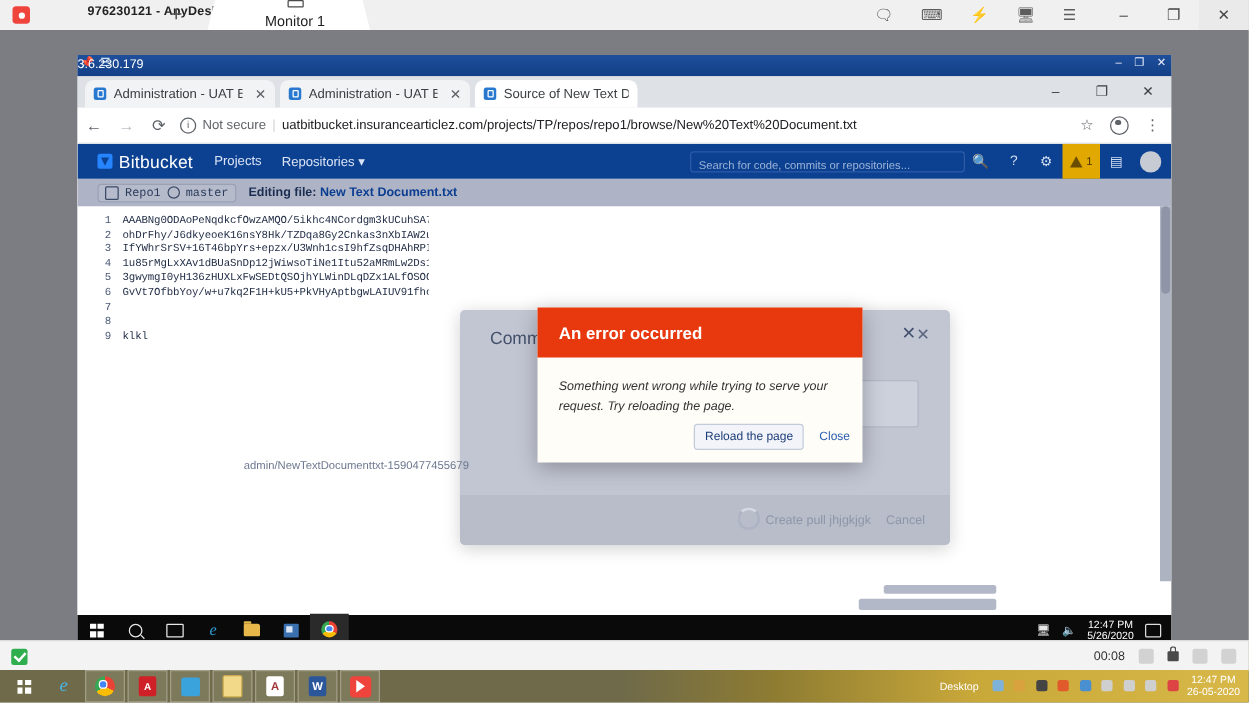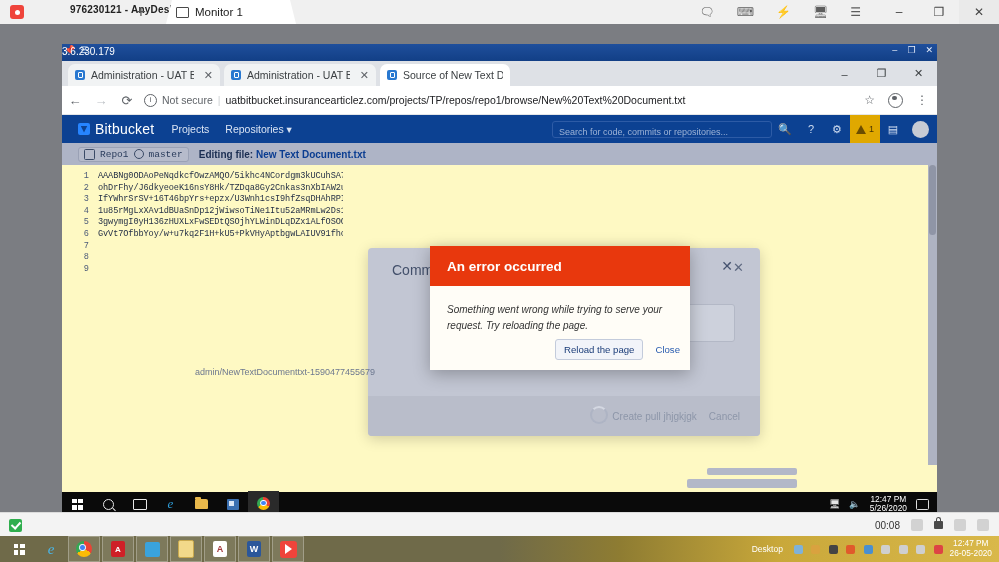--- a/index.html
+++ b/index.html
@@ -14,21 +14,21 @@
   
   .anydesk{position:absolute;left:0;top:0;width:999px;height:536px;background:#f2f2f2;}
   .ad-titlebar{position:relative;height:24px;background:#f0f0f0;border-bottom:1px solid #dcdcdc;}
   .ad-logo{position:absolute;left:10px;top:5px;width:14px;height:14px;border-radius:3px;background:#ef443b;
            display:flex;align-items:center;justify-content:center;}
   .ad-logo:after{content:"";width:5px;height:5px;border-radius:50%;background:#fff;}
   .ad-title{position:absolute;left:30px;top:4px;font-size:10px;font-weight:bold;color:#222;letter-spacing:.2px;margin-left:40px;}
   .ad-plus{position:absolute;left:136px;top:2px;font-size:17px;color:#555;line-height:20px;}
   .ad-tab{position:absolute;left:166px;top:0px;width:130px;height:24px;background:#fff;
           display:flex;align-items:center;gap:6px;padding-left:10px;box-sizing:border-box;
-          clip-path:polygon(6px 0,124px 0,130px 24px,0 24px);}
+          clip-path:polygon(6px 0,124px 0,130px 24px,0 24px);flex-direction:column;}
   .ad-tab .mon{width:11px;height:9px;border:1.4px solid #4a4a4a;border-radius:1px;}
   .ad-tab span{font-size:11.5px;color:#222;}
   .ad-tools{position:absolute;right:138px;top:0;height:24px;display:flex;align-items:center;gap:22px;}
   .ad-tools .ic{color:#5d5d5d;font-size:12px;line-height:1;}
   .ad-win{position:absolute;right:0;top:0;height:24px;display:flex;align-items:center;}
   .ad-win div{width:40px;height:24px;display:flex;align-items:center;justify-content:center;font-size:12px;color:#444;}
   .ad-win div:last-child{background:#eaeaea;}
 
   
   .remote{position:absolute;left:0;top:24px;width:999px;height:488px;background:#7b7d82;}
@@ -60,21 +60,21 @@
   .omnibox .info{display:inline-flex;align-items:center;justify-content:center;width:11px;height:11px;
                  border:1.2px solid #5f6368;border-radius:50%;font-size:8px;color:#5f6368;line-height:1;}
   .omnibox .ns{color:#5f6368;}
   .omnibox .sep{color:#cfd2d5;}
   .omnibox .url{color:#202124;}
   .ch-right{display:flex;align-items:center;gap:13px;padding-right:9px;color:#5f6368;font-size:12px;}
   .ch-avatar{width:13px;height:13px;border-radius:50%;border:1.4px solid #5f6368;position:relative;}
   .ch-avatar:after{content:"";position:absolute;left:3.2px;top:2px;width:4.6px;height:4.6px;border-radius:50%;background:#5f6368;}
 
   
-  .bbpage{position:relative;width:875px;height:415px;background:#fef9c3;overflow:hidden;}
+  .bbpage{position:relative;width:875px;height:415px;background:#ffffff;overflow:hidden;}
   .bb-header{position:relative;height:28px;background:#0c4192;display:flex;align-items:center;}
   .bb-logo{display:flex;align-items:center;gap:5px;margin-left:16px;}
   .bb-logo .mark{width:12px;height:12px;background:#2684ff;border-radius:2px;position:relative;}
   .bb-logo .mark:after{content:"";position:absolute;left:2.5px;top:2.5px;width:7px;height:7px;
                        background:#0c4192;clip-path:polygon(0 0,100% 0,50% 100%);}
   .bb-logo .name{color:#fff;font-size:14px;letter-spacing:.2px;}
   .bb-nav{display:flex;align-items:center;gap:16px;margin-left:17px;}
   .bb-nav a{color:#dae4f4;font-size:10.5px;text-decoration:none;white-space:nowrap;}
   .bb-right{margin-left:auto;display:flex;align-items:center;height:28px;}
   .bb-search{width:220px;height:17px;background:#0c4192;border:1px solid #2d5ba6;border-radius:3px;
@@ -349,20 +349,21 @@
               </div>
               <div class="cline">
                 <span class="cnum">7</span>
                 <span class="ctxt"></span>
               </div>
               <div class="cline">
                 <span class="cnum">8</span>
               </div>
               <div class="cline">
                 <span class="cnum">9</span>
+                <span class="ctxt">klkl</span>
               </div>
             </div>
 
             <div class="scrollbar">
               <div class="thumb"></div>
             </div>
 
             <div class="cmodal">
               <div class="cm-title">Commit t</div>
               <div class="cm-x">✕</div>

